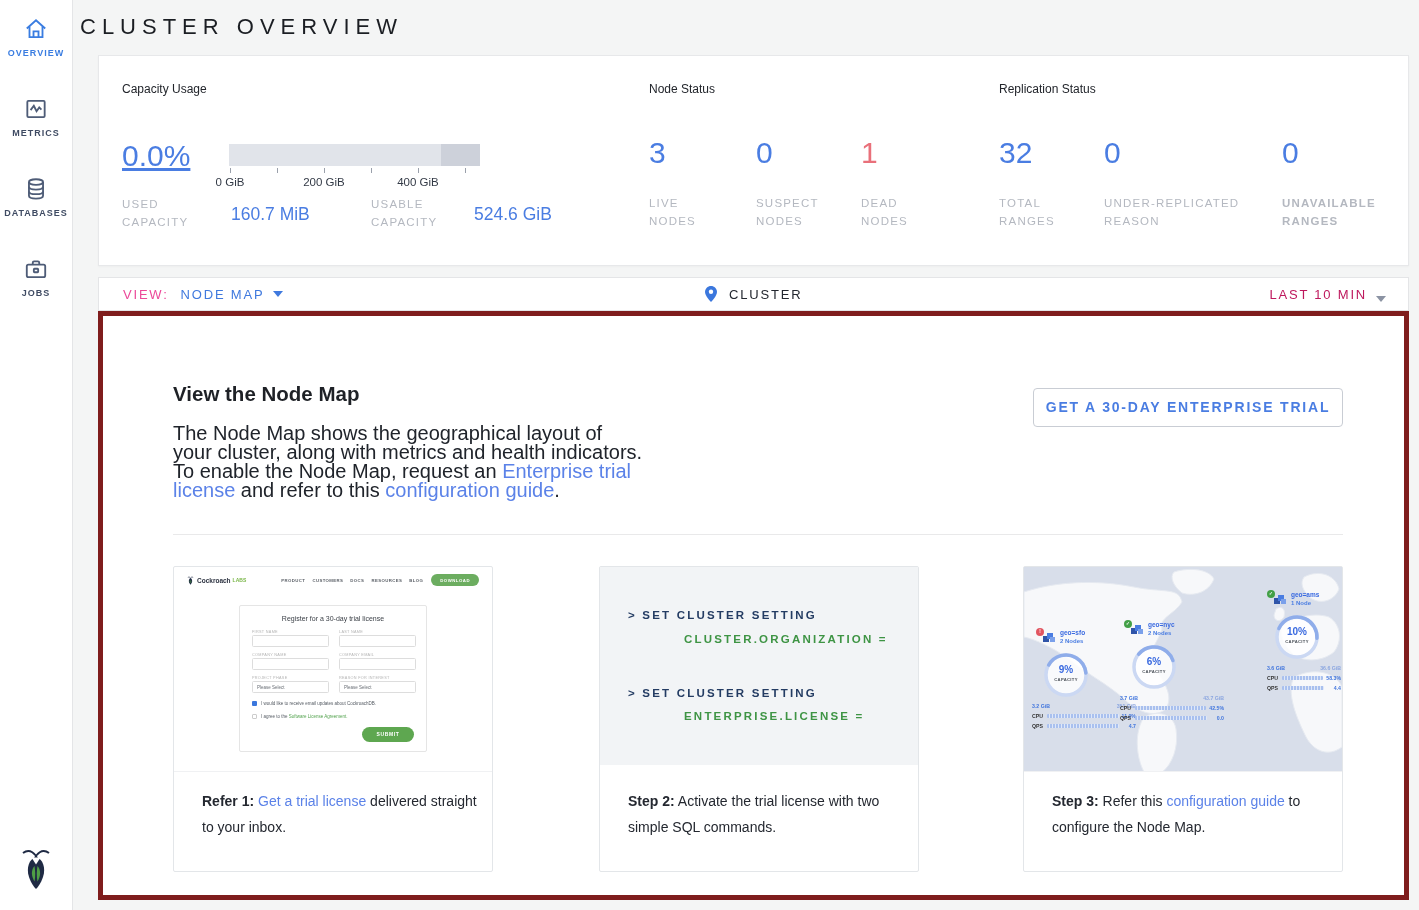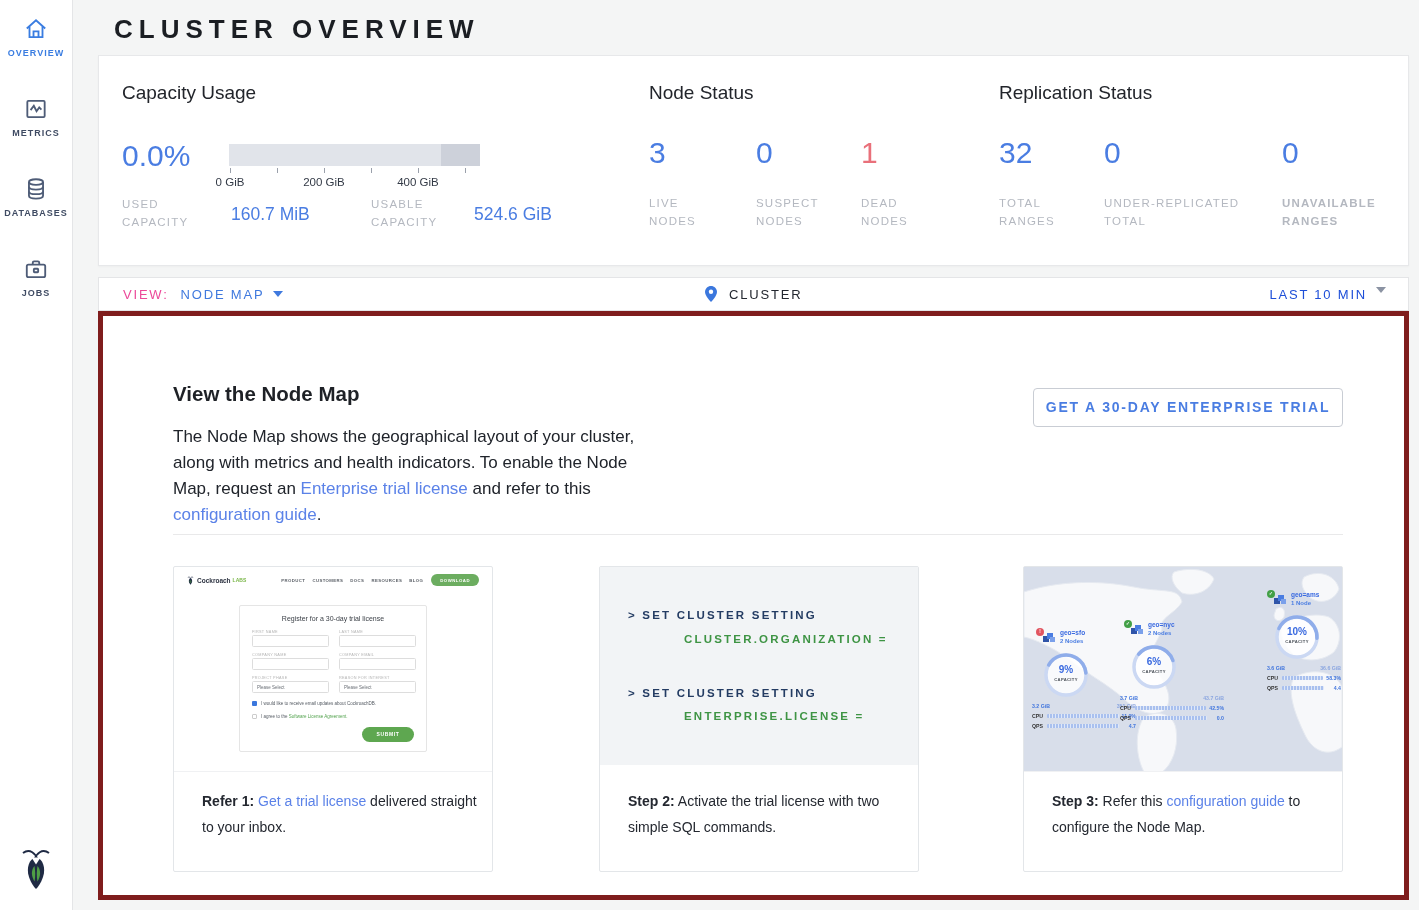--- a/index.html
+++ b/index.html
@@ -9,49 +9,49 @@
 
   
   .sidebar { position:absolute; left:0; top:0; width:73px; height:910px; background:#fff; border-right:1px solid #e4e5e7; }
   .side-item { position:absolute; left:0; width:72px; text-align:center; cursor:pointer; }
   .side-item svg { display:block; margin:0 auto 6px; }
   .side-label { font-size:9px; letter-spacing:1px; font-weight:700; color:#3f4b63; }
   .side-item.active .side-label { color:#3a7de1; }
   .side-logo { position:absolute; left:0; bottom:16px; width:72px; text-align:center; }
 
   
-  .page-title { position:absolute; left:114px; top:14px; font-size:26px; letter-spacing:6px; font-weight:700; color:#1b1e23; }
+  .page-title { position:absolute; left:80px; top:14px; font-size:22px; letter-spacing:6px; font-weight:400; color:#1b1e23; }
 
   
   .summary { position:absolute; left:98px; top:55px; width:1311px; height:211px; background:#fff; border:1px solid #e7e8ea; box-shadow:0 1px 2px rgba(0,0,0,.03); }
-  .sec-title { position:absolute; font-size:19px; font-weight:500; color:#22252b;text-align:center; }
+  .sec-title { position:absolute; font-size:12px; font-weight:500; color:#22252b;text-align:center; }
   .big-num { position:absolute; font-size:30px; font-weight:500; color:#4a7de2; }
   .big-num.dead { color:#e9707a; }
   .stat-label { position:absolute; font-size:11.5px; letter-spacing:1.2px; color:#b4b8c0; line-height:18px; font-weight:500; }
   .cap-bar { position:absolute; left:130px; top:88px; width:251px; height:22px; background:#e1e4ea; }
   .cap-bar .seg { position:absolute; left:212px; top:0; width:39px; height:22px; background:#cdd1da; }
   .tick { position:absolute; top:112px; width:1px; height:5px; background:#9aa0ab; }
   .tick-label { position:absolute; top:120px; font-size:11.5px; color:#333a46; text-align:center; }
   .cap-value { position:absolute; font-size:17.5px; font-weight:500; color:#4a7de2; }
 
   
   .viewbar { position:absolute; left:98px; top:277px; width:1311px; height:34px; background:#fff; border:1px solid #e4e5e7; display:flex; align-items:center; font-size:13px; letter-spacing:1.8px; }
   .vb-left { display:flex; align-items:center; padding-left:24px; cursor:pointer; }
   .vb-label { color:#ec4899; }
   .vb-value { color:#3f79de; margin-left:12px; font-weight:500; }
   .chev { width:0; height:0; border-left:5px solid transparent; border-right:5px solid transparent; border-top:6px solid #3f79de; margin-left:9px; }
   .chev.gray { border-top-color:#8b93a3; }
   .vb-center { position:absolute; left:0; right:0; text-align:center; color:#23272f; }
   .vb-center svg { vertical-align:-3px; margin-right:7px; }
-  .vb-right { margin-left:auto; display:flex; align-items:flex-start; padding-right:22px; color:#1d4ed8; font-weight:500; cursor:pointer; }
+  .vb-right { margin-left:auto; display:flex; align-items:flex-end; padding-right:22px; color:#be185d; font-weight:500; cursor:pointer; }
 
   
   .main { position:absolute; left:98px; top:311px; width:1311px; height:589px; background:#fff; border:5px solid #7f1d1d; }
   .nm-heading { position:absolute; left:70px; top:66px; font-size:20.5px; font-weight:700; color:#1e2126; }
-  .nm-desc { position:absolute; left:70px; top:108px; width:472px; font-size:17px; line-height:26px; color:#20242b; }
+  .nm-desc { position:absolute; left:70px; top:108px; width:472px; font-size:20px; line-height:19px; color:#20242b; }
   a.lnk { color:#5b82e8; text-decoration:none; cursor:pointer; }
   .trial-btn { position:absolute; left:930px; top:72px; width:310px; height:39px; background:#fff; border:1px solid #c9cdd4; border-radius:4px; font-size:14px; font-weight:600; letter-spacing:1.8px; color:#4a7de2; text-align:center; line-height:37px; cursor:pointer; }
   .divider { position:absolute; left:70px; top:218px; width:1170px; height:1px; background:#e9e9ea; }
 
   .card { position:absolute; top:250px; width:320px; height:306px; background:#fff; border:1px solid #e3e6e9; border-radius:2px; }
   .card-img { position:relative; width:318px; height:205px; overflow:hidden; border-bottom:1px solid #f0f1f3; }
   .card-cap { padding:16px 8px 0 28px; font-size:14px; line-height:26px; color:#242830; }
   .step-b { font-weight:700; }
 
   
@@ -152,21 +152,21 @@
         <path d="M18.5,20 C22,24 22,30 18.4,35.5 C17.6,30 17.6,25 18.5,20 Z" fill="#4f9e45"></path>
       </svg>
     </div>
   </nav>
 
   <h1 class="page-title">CLUSTER OVERVIEW</h1>
 
   <section class="summary">
 
     <div class="sec-title" style="left:23px; top:26px;">Capacity Usage</div>
-    <div class="big-num" style="left:23px; top:83px;">0.0%</div>
+    <div class="big-num" style="left:23px; top:83px;text-decoration:underline;">0.0%</div>
     <div class="cap-bar">
         <div class="seg"></div>
       </div>
     <div class="tick" style="left:131px;"></div>
     <div class="tick" style="left:178px;"></div>
     <div class="tick" style="left:225px;"></div>
     <div class="tick" style="left:272px;"></div>
     <div class="tick" style="left:319px;"></div>
     <div class="tick" style="left:366px;"></div>
     <div class="tick-label" style="left:109px; width:44px;">0 GiB</div>
@@ -183,21 +183,21 @@
     <div class="big-num dead" style="left:762px; top:80px;">1</div>
     <div class="stat-label" style="left:550px; top:138px; width:70px;">LIVE NODES</div>
     <div class="stat-label" style="left:657px; top:138px; width:80px;">SUSPECT NODES</div>
     <div class="stat-label" style="left:762px; top:138px; width:70px;">DEAD NODES</div>
 
     <div class="sec-title" style="left:900px; top:26px;">Replication Status</div>
     <div class="big-num" style="left:900px; top:80px;">32</div>
     <div class="big-num" style="left:1005px; top:80px;">0</div>
     <div class="big-num" style="left:1183px; top:80px;">0</div>
     <div class="stat-label" style="left:900px; top:138px; width:80px;">TOTAL RANGES</div>
-    <div class="stat-label" style="left:1005px; top:138px; width:160px;">UNDER-REPLICATED TOTAL</div>
+    <div class="stat-label" style="left:1005px; top:138px; width:160px;">UNDER-REPLICATED REASON</div>
     <div class="stat-label" style="left:1183px; top:138px; width:120px;font-weight:bold;">UNAVAILABLE RANGES</div>
   </section>
 
   <div class="viewbar">
     <div class="vb-left">
       <span class="vb-label">VIEW:</span>
       <span class="vb-value">NODE MAP</span>
       <span class="chev"></span>
     </div>
     <div class="vb-center">

